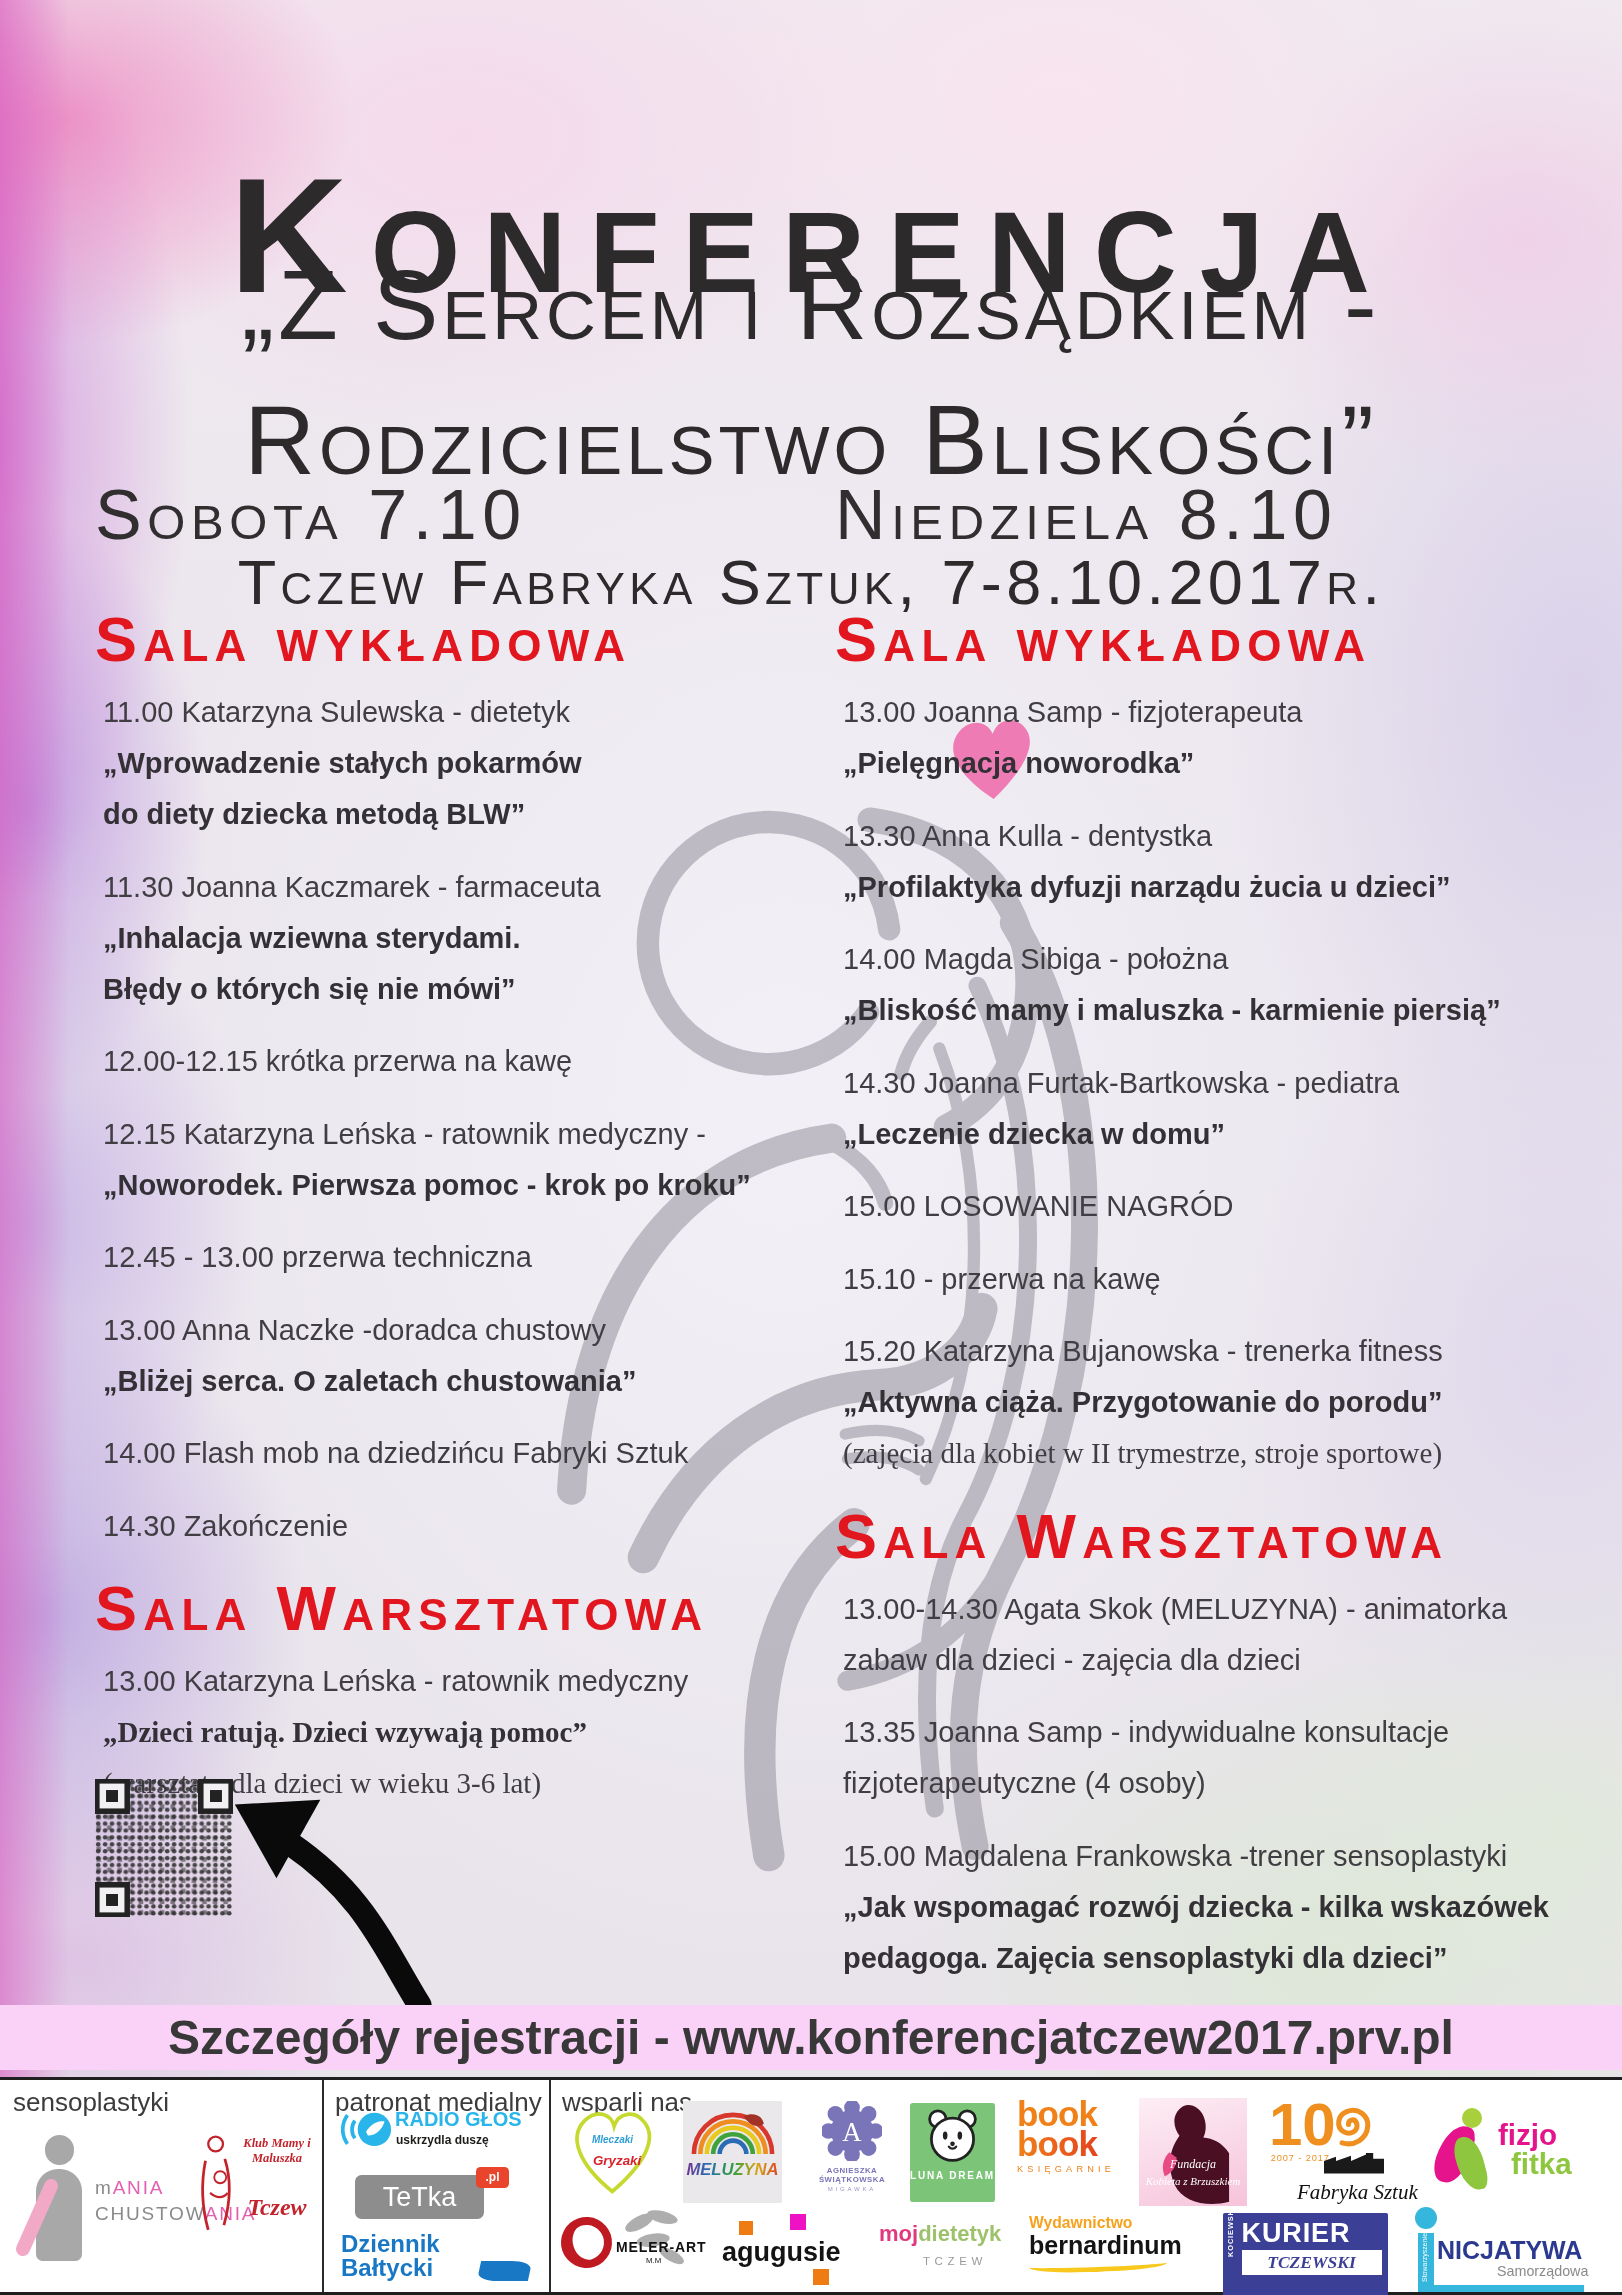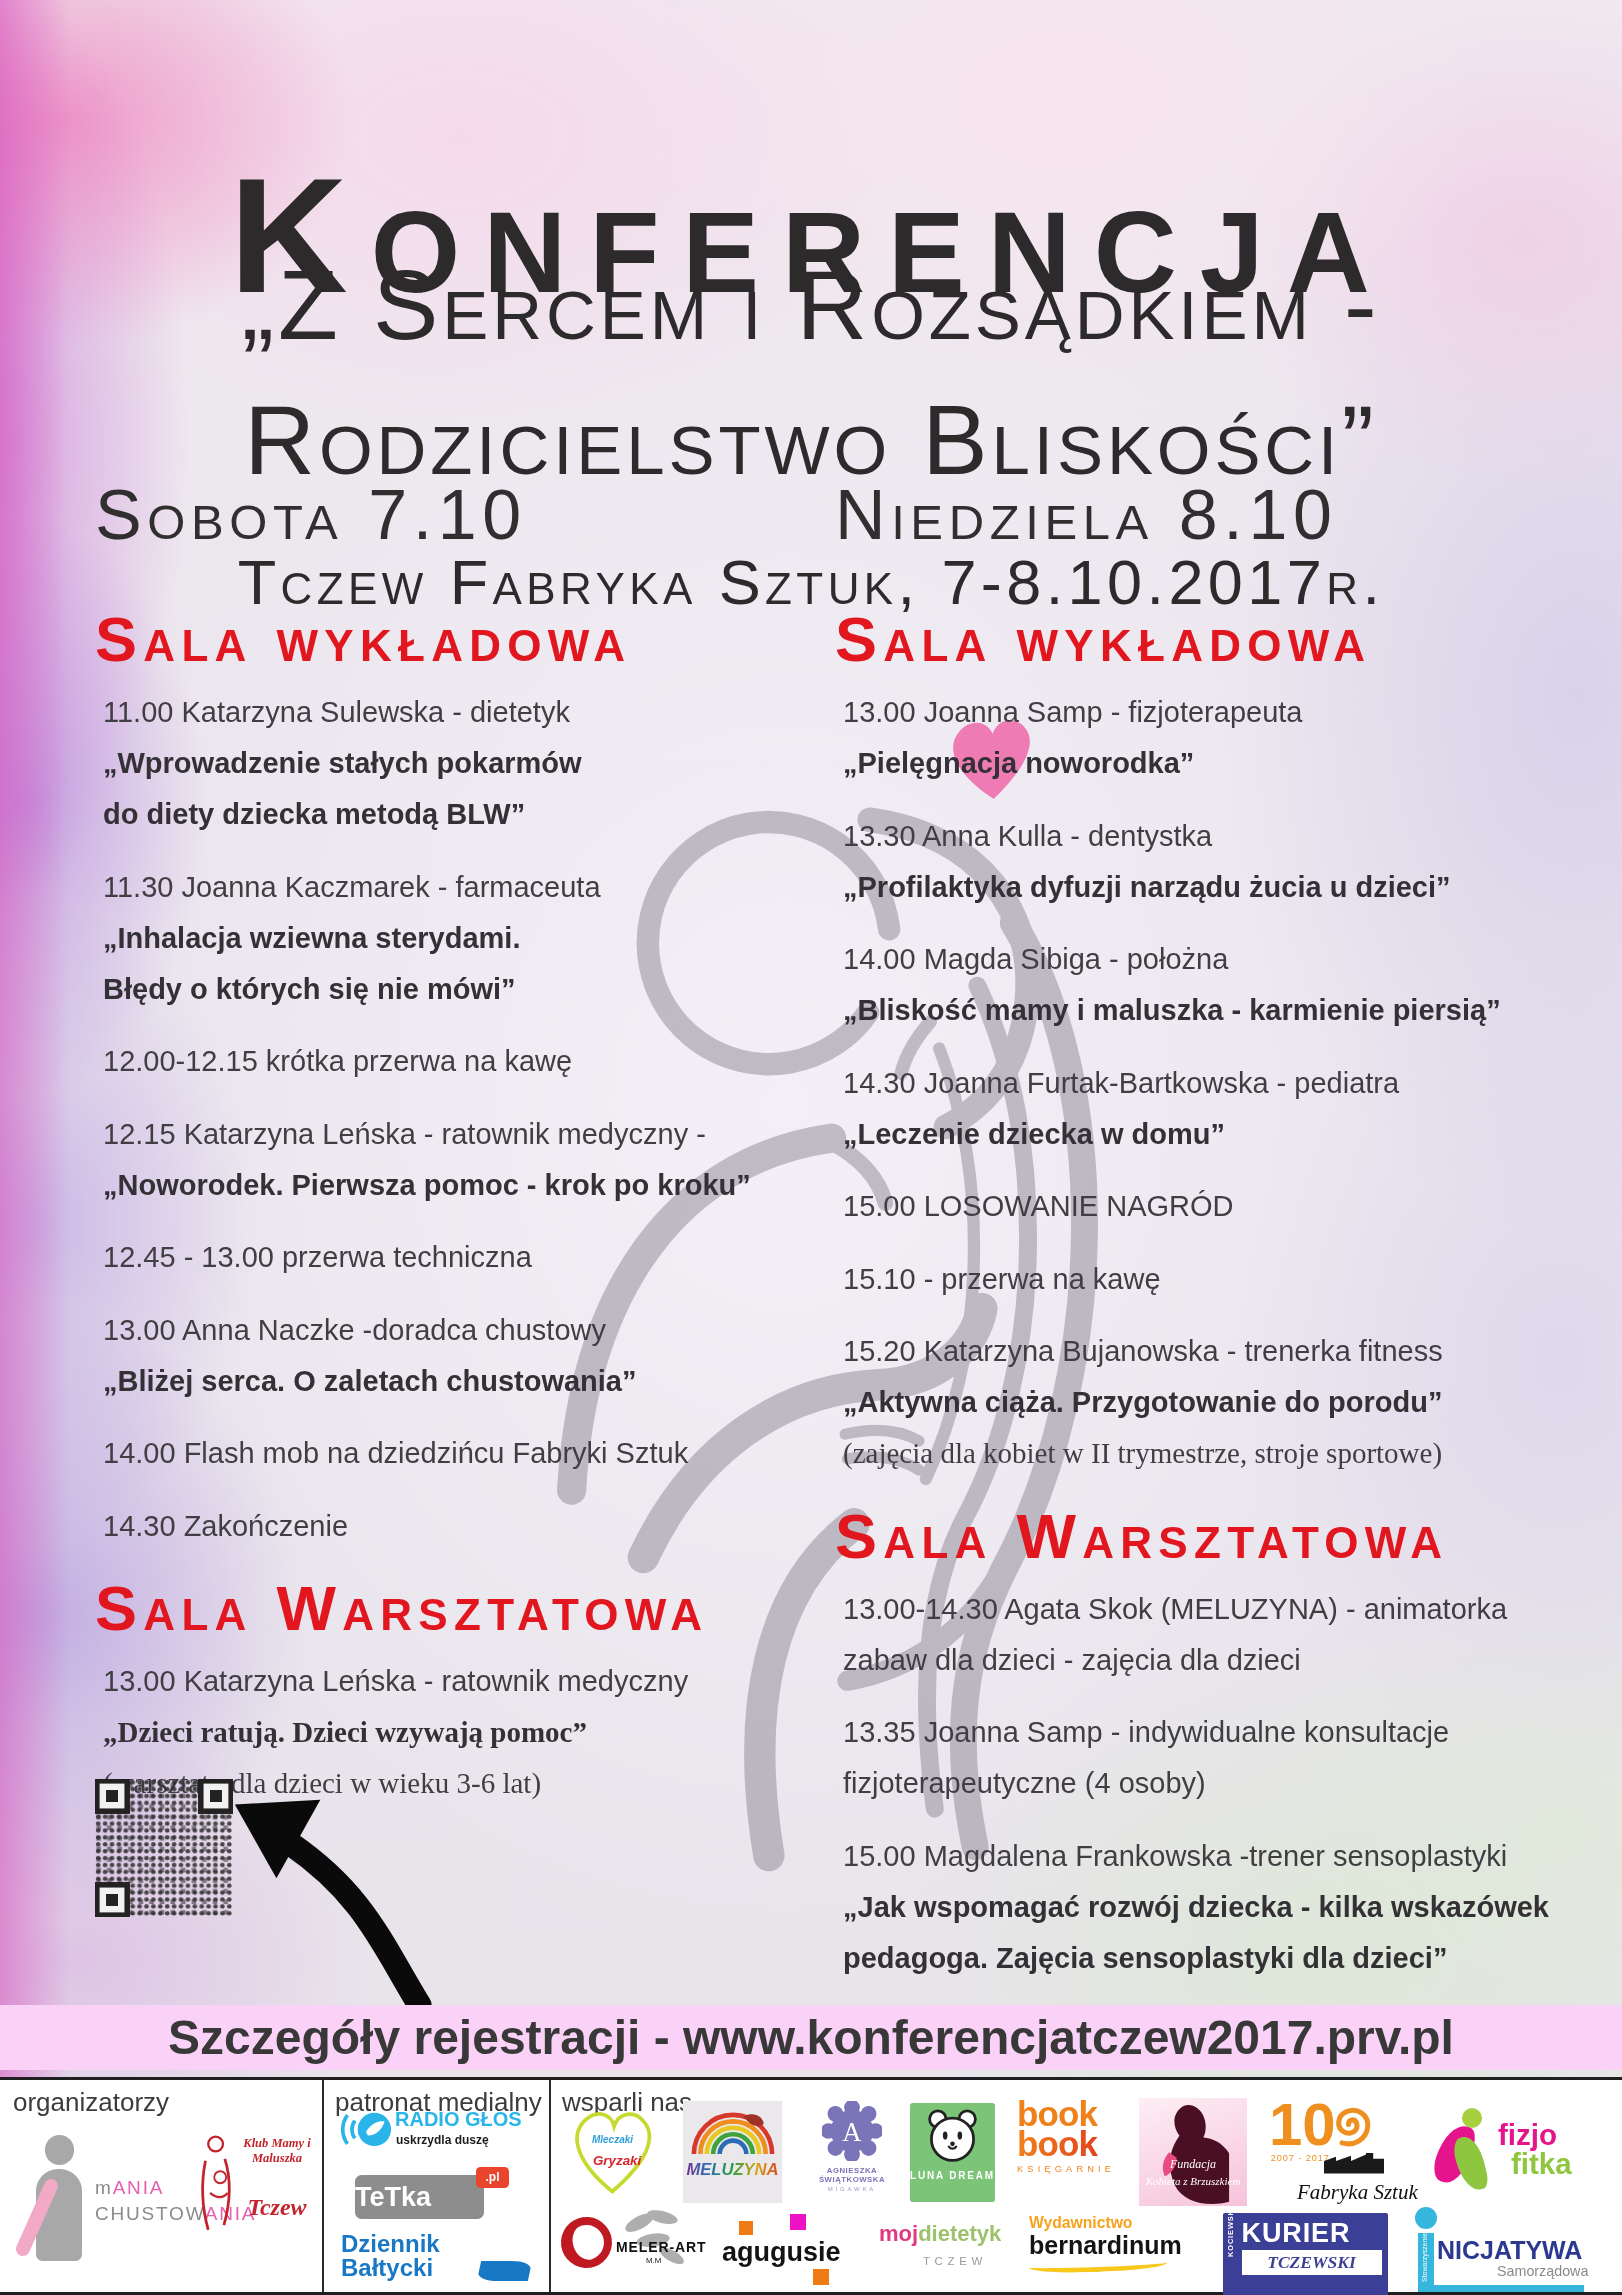--- a/index.html
+++ b/index.html
@@ -198,21 +198,21 @@
     <path d="M30 55 L215 45 L120 215 Z" fill="#0a0a0a"></path>
   </svg>
 
   <div class="banner">
     <span>Szczegóły rejestracji - www.konferencjatczew2017.prv.pl</span>
   </div>
 
   <div class="footer">
     <div class="vdiv" style="left:322px"></div>
     <div class="vdiv" style="left:549px"></div>
-    <div class="cell-label" style="left:13px">organizatorzy</div>
+    <div class="cell-label" style="left:13px">sensoplastyki</div>
     <div class="cell-label" style="left:335px">patronat medialny</div>
     <div class="cell-label" style="left:562px">wsparli nas</div>
 
     <div class="logo" style="left:28px;top:55px;width:157px;height:134px">
       <div style="position:absolute;left:4.6px;top:0;width:55px;height:129px">
         <div style="position:absolute;left:12px;top:0;width:29.5px;height:29.5px;border-radius:50%;background:#a8a8a8"></div>
         <div style="position:absolute;left:3.7px;top:34px;width:46px;height:92px;border-radius:22px 22px 6.5px 6.5px;background:#a8a8a8"></div>
         <div style="position:absolute;left:-2.8px;top:41px;width:14px;height:83px;border-radius:7.4px;background:#f2a9c5;transform:rotate(24deg)"></div>
       </div>
       <div style="position:absolute;left:67px;top:40px;font-size:19px;letter-spacing:1.8px;line-height:26px;white-space:nowrap">
@@ -238,21 +238,21 @@
       <svg width="51" height="51" viewBox="0 0 110 110" style="position:absolute;left:0;top:0">
         <path d="M14 88 A52 52 0 0 1 14 26" stroke="#29b5ea" stroke-width="8" fill="none"></path>
         <path d="M30 76 A32 32 0 0 1 30 38" stroke="#29b5ea" stroke-width="8" fill="none"></path>
         <circle cx="72" cy="57" r="36" fill="#29b5ea"></circle>
         <path d="M54 62 C66 42 84 38 94 40 C88 58 76 70 58 70 Z" fill="#fff"></path>
       </svg>
       <div style="position:absolute;left:54px;top:4.6px;font-size:20px;font-weight:bold;color:#29b5ea;white-space:nowrap">RADIO GŁOS</div>
       <div style="position:absolute;left:55px;top:30px;font-size:12px;font-weight:bold;color:#1d1d1b;white-space:nowrap">uskrzydla duszę</div>
     </div>
     <div class="logo" style="left:355px;top:90px;width:161px;height:55px">
-      <div style="position:absolute;left:0;top:4.6px;width:129px;height:44px;background:#8d8d8d;border-radius:6.5px;color:#fff;font-size:27px;font-weight:bold;line-height:44px">TeTka</div>
+      <div style="position:absolute;left:0;top:4.6px;width:129px;height:44px;background:#8d8d8d;border-radius:6.5px;color:#fff;font-size:27px;font-weight:normal;text-align:center;line-height:44px">TeTka</div>
       <div style="position:absolute;left:121px;top:-2.8px;width:33px;height:21px;background:#e8452c;border-radius:4.6px;color:#fff;font-size:12px;font-weight:bold;text-align:center;line-height:21px">.pl</div>
     </div>
     <div class="logo" style="left:341px;top:152px;width:198px;height:60px">
       <div style="font-size:24px;font-weight:bold;color:#1878c6;line-height:24px">Dziennik</div>
       <div style="font-size:24px;font-weight:bold;color:#1878c6;line-height:24px">Bałtycki</div>
       <div style="position:absolute;left:138px;top:29px;width:51px;height:20px;background:#1878c6;border-radius:0 40% 0 40%;transform:skewX(-12deg)"></div>
     </div>
 
     <div class="logo" style="left:565px;top:25px;width:95px;height:97px">
       <svg width="95" height="92" viewBox="0 0 205 200">

